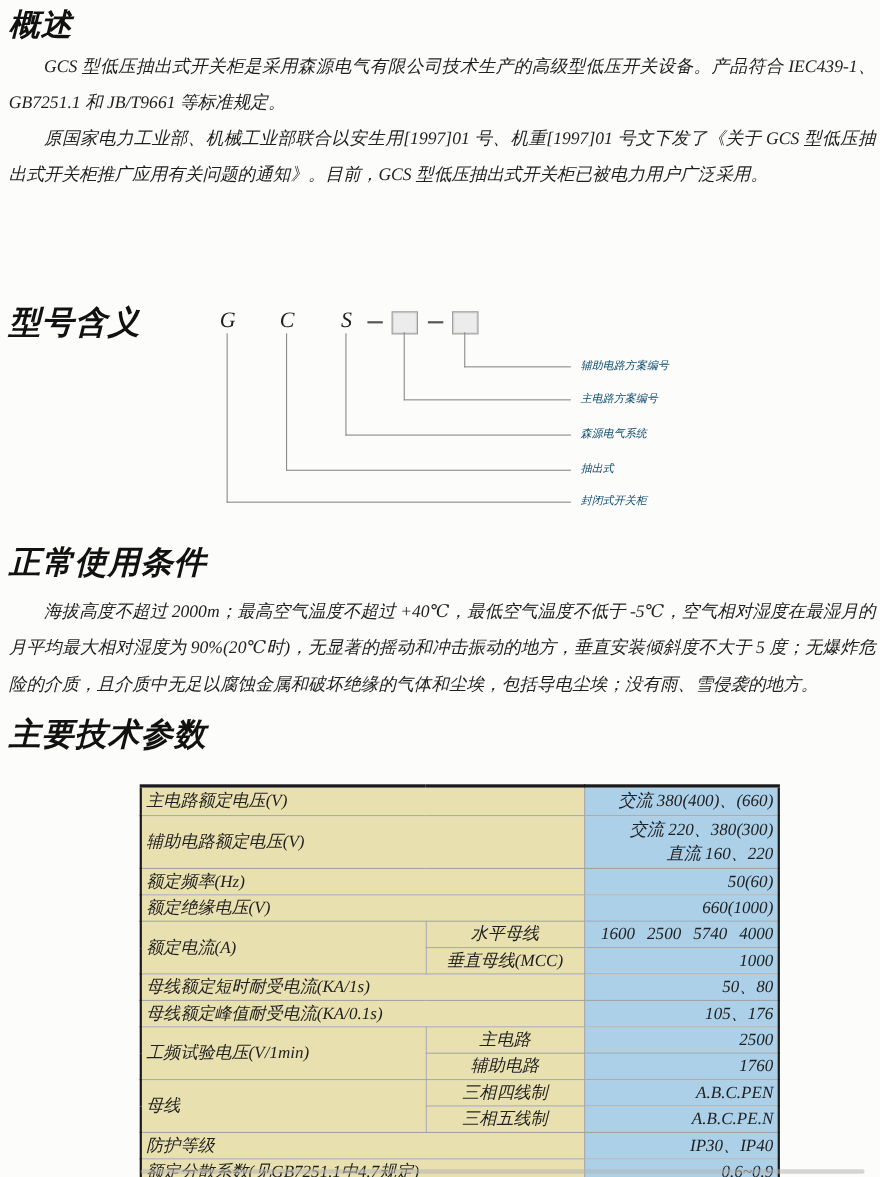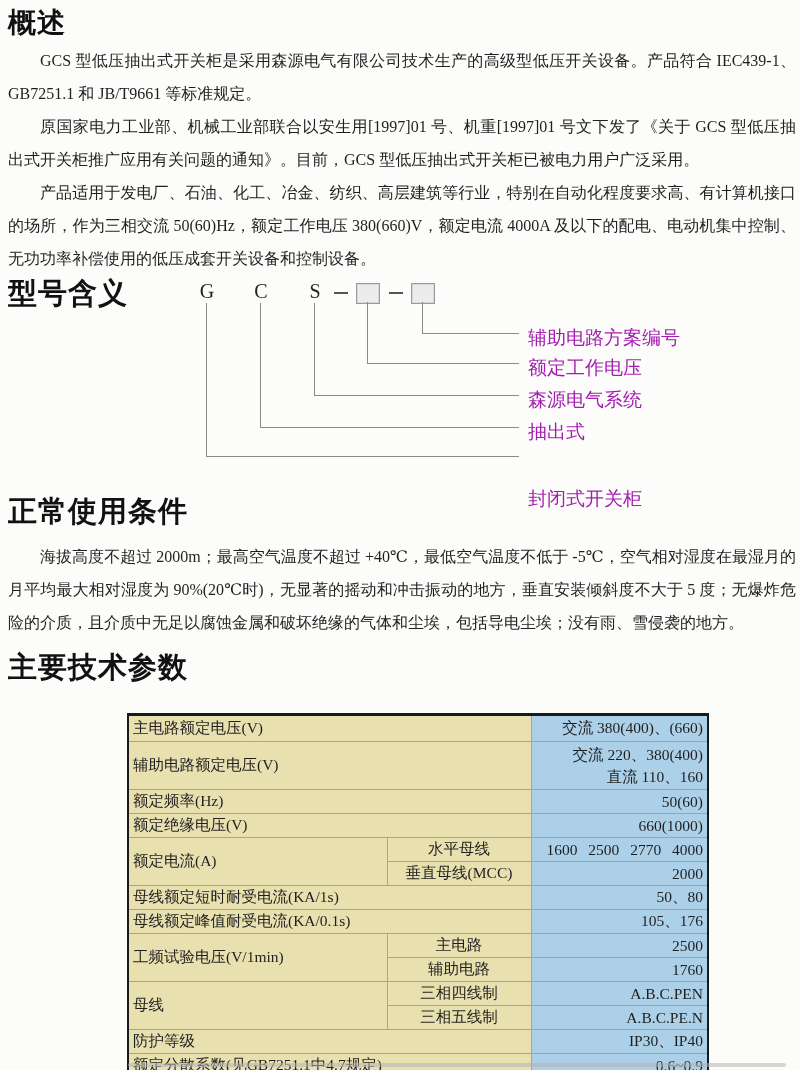--- a/index.html
+++ b/index.html
@@ -4,21 +4,21 @@
 <style>
   html,body { margin:0; padding:0; }
   body {
     width:800px; height:1070px;
     position:relative;
     background:#fcfcfa;
     font-family:"Liberation Serif","DejaVu Serif",serif;
     color:#1f1f1f;
     overflow:hidden;
   }
-  .abs { position:absolute; }
+  .abs { position:absolute;font-style:italic; }
   h1.section {
     margin:0;
     font-family:"Liberation Sans","DejaVu Sans",sans-serif;
     font-weight:700;
     color:#111;
     letter-spacing:1px;
   }
   .h-big { font-size:28px; }
   .h-mid { font-size:29px; }
   .bodytext { width:788px; }
@@ -35,21 +35,21 @@
     width:22px; height:19px;
     background:#ececec;
     border:1px solid #9a9a9a;
     box-shadow:0 0 0 1px #d8d8d8 inset;
   }
   .code-dash { width:14px; border-top:2px solid #555; }
   .elbow {
     border-left:1px solid #8a8a8a;
     border-bottom:1px solid #8a8a8a;
   }
-  .diagram-label { font-size:19px; color:#a21caf; white-space:nowrap; }
+  .diagram-label { font-size:10px; color:#0c4a6e; white-space:nowrap; }
   
   table.params {
     border-collapse:collapse;
     table-layout:fixed;
     width:580px;
     border:2px solid #1a1a1a;
     border-top-width:3px;
     font-size:15.5px;
   }
   table.params td {
@@ -73,21 +73,20 @@
   }
 </style>
 </head>
 <body>
 
 <h1 class="section h-big abs" style="left:8px; top:4px;">概述</h1>
 
 <div class="bodytext abs" style="left:8px; top:44px;">
   <p>GCS 型低压抽出式开关柜是采用森源电气有限公司技术生产的高级型低压开关设备。产品符合 IEC439-1、GB7251.1 和 JB/T9661 等标准规定。</p>
   <p>原国家电力工业部、机械工业部联合以安生用[1997]01 号、机重[1997]01 号文下发了《关于 GCS 型低压抽出式开关柜推广应用有关问题的通知》。目前，GCS 型低压抽出式开关柜已被电力用户广泛采用。</p>
-  <p>产品适用于发电厂、石油、化工、冶金、纺织、高层建筑等行业，特别在自动化程度要求高、有计算机接口的场所，作为三相交流 50(60)Hz，额定工作电压 380(660)V，额定电流 4000A 及以下的配电、电动机集中控制、无功功率补偿使用的低压成套开关设备和控制设备。</p>
 </div>
 
 <h1 class="section h-mid abs" style="left:8px; top:274px;">型号含义</h1>
 
 <div>
 
   <span class="code-letter abs" style="left:198px; top:280px;">G</span>
   <span class="code-letter abs" style="left:252px; top:280px;">C</span>
   <span class="code-letter abs" style="left:306px; top:280px;">S</span>
 
@@ -96,24 +95,24 @@
   <div class="code-dash abs" style="left:389px; top:292px;"></div>
   <div class="code-box abs" style="left:411px; top:283px;"></div>
 
   <div class="elbow abs" style="left:422px; top:302px; width:96px;  height:31px;"></div>
   <div class="elbow abs" style="left:367px; top:302px; width:151px; height:61px;"></div>
   <div class="elbow abs" style="left:314px; top:303px; width:204px; height:92px;"></div>
   <div class="elbow abs" style="left:260px; top:303px; width:258px; height:124px;"></div>
   <div class="elbow abs" style="left:206px; top:303px; width:312px; height:153px;"></div>
 
   <span class="diagram-label abs" style="left:528px; top:325px;">辅助电路方案编号</span>
-  <span class="diagram-label abs" style="left:528px; top:355px;">额定工作电压</span>
+  <span class="diagram-label abs" style="left:528px; top:355px;">主电路方案编号</span>
   <span class="diagram-label abs" style="left:528px; top:387px;">森源电气系统</span>
   <span class="diagram-label abs" style="left:528px; top:419px;">抽出式</span>
-  <span class="diagram-label abs" style="left:528px; top:448px;margin-top:38px;">封闭式开关柜</span>
+  <span class="diagram-label abs" style="left:528px; top:448px;">封闭式开关柜</span>
 </div>
 
 <h1 class="section h-mid abs" style="left:8px; top:492px;">正常使用条件</h1>
 
 <div class="bodytext abs" style="left:8px; top:540px;">
   <p>海拔高度不超过 2000m；最高空气温度不超过 +40℃，最低空气温度不低于 -5℃，空气相对湿度在最湿月的月平均最大相对湿度为 90%(20℃时)，无显著的摇动和冲击振动的地方，垂直安装倾斜度不大于 5 度；无爆炸危险的介质，且介质中无足以腐蚀金属和破坏绝缘的气体和尘埃，包括导电尘埃；没有雨、雪侵袭的地方。</p>
 </div>
 
 <h1 class="section h-mid abs" style="left:8px; top:648px;">主要技术参数</h1>
 
@@ -124,40 +123,40 @@
       <col style="width:177px">
   </colgroup>
   <tbody>
     <tr class="h25">
       <td class="cell-label" colspan="2">主电路额定电压(V)</td>
       <td class="cell-value">交流 380(400)、(660)</td>
     </tr>
     <tr class="h47">
       <td class="cell-label" colspan="2">辅助电路额定电压(V)</td>
       <td class="cell-value">
-        <div class="two-line">交流 220、380(400)</div>
-        <div class="two-line">直流 110、160</div>
+        <div class="two-line">交流 220、380(300)</div>
+        <div class="two-line">直流 160、220</div>
       </td>
     </tr>
     <tr>
       <td class="cell-label" colspan="2">额定频率(Hz)</td>
       <td class="cell-value">50(60)</td>
     </tr>
     <tr>
       <td class="cell-label" colspan="2">额定绝缘电压(V)</td>
       <td class="cell-value">660(1000)</td>
     </tr>
     <tr>
       <td class="cell-label" rowspan="2">额定电流(A)</td>
       <td class="cell-sub">水平母线</td>
-      <td class="cell-value spaced-numbers">1600 2500 2770 4000</td>
+      <td class="cell-value spaced-numbers">1600 2500 5740 4000</td>
     </tr>
     <tr>
       <td class="cell-sub">垂直母线(MCC)</td>
-      <td class="cell-value">2000</td>
+      <td class="cell-value">1000</td>
     </tr>
     <tr>
       <td class="cell-label" colspan="2">母线额定短时耐受电流(KA/1s)</td>
       <td class="cell-value">50、80</td>
     </tr>
     <tr>
       <td class="cell-label" colspan="2">母线额定峰值耐受电流(KA/0.1s)</td>
       <td class="cell-value">105、176</td>
     </tr>
     <tr>

